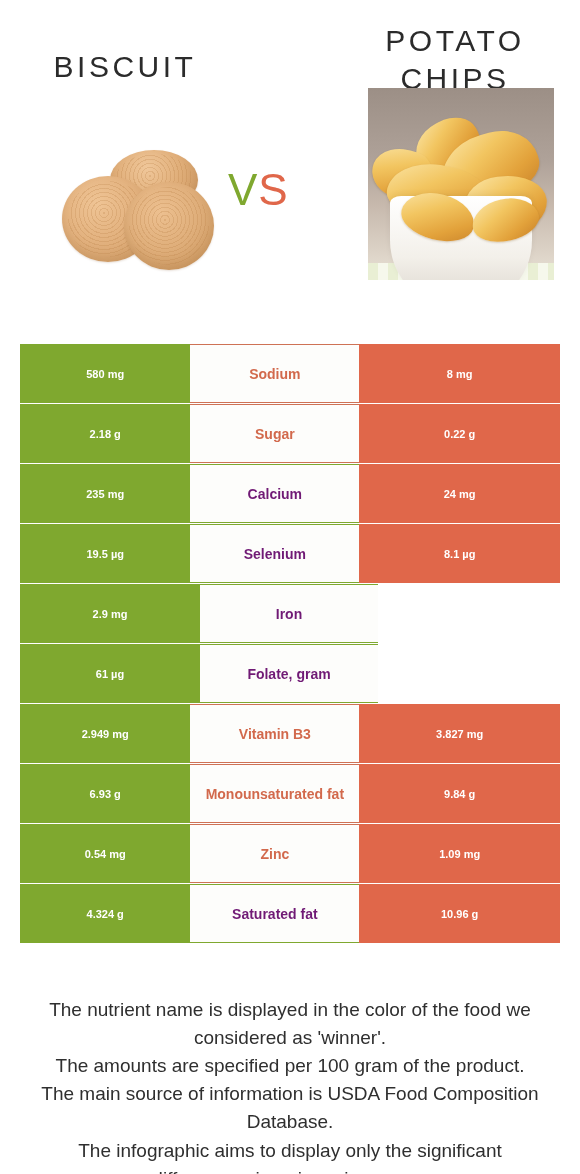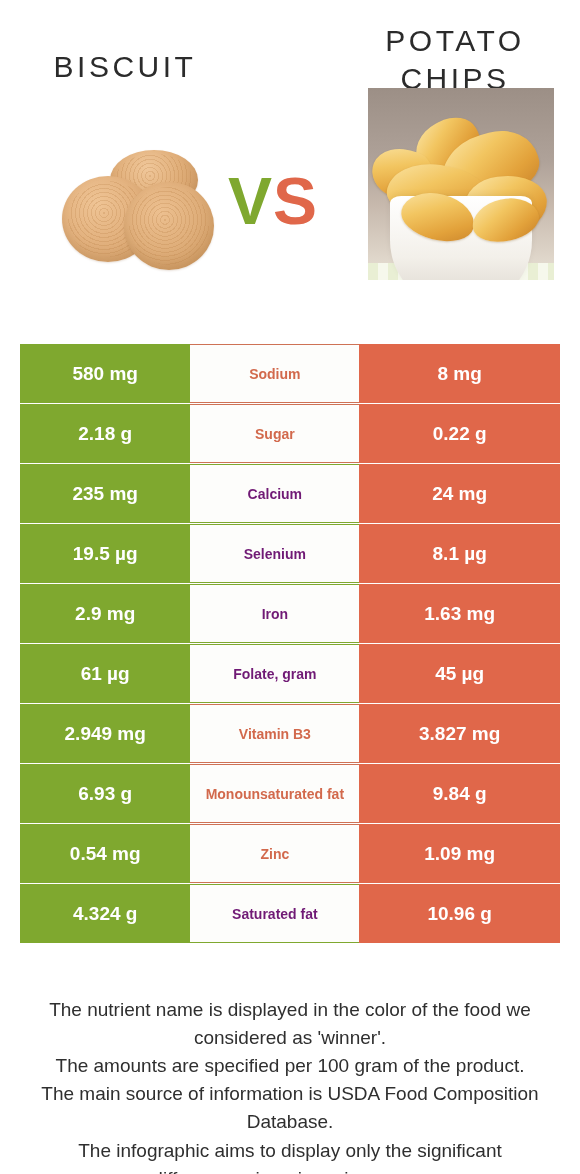--- a/index.html
+++ b/index.html
@@ -41,22 +41,22 @@
     left: 355px;
     width: 200px;
     top: 22px;
   }
 
   
   .vs {
     position: absolute;
     left: 228px;
     top: 168px;
-    font-size: 66px;
-    font-weight: 700;
+    font-size: 44px;
+    font-weight: 400;
     letter-spacing: 1px;
     line-height: 1;
   }
   .vs .v { color: #7FA82F; }
   .vs .s { color: #E0674A; }
 
   
   .food-left {
     position: absolute;
     left: 62px;
@@ -149,21 +149,21 @@
   }
   .row {
     display: flex;
     height: 59px;
     margin-bottom: 1px;
   }
   .cell {
     display: flex;
     align-items: center;
     justify-content: center;
-    font-size: 19px;
+    font-size: 11px;
     font-weight: 700;
     box-sizing: border-box;
   }
   .cell-left {
     width: 180px;
     background: #7FA82F;
     color: #ffffff;
   }
   .cell-mid {
     width: 178px;
@@ -246,26 +246,24 @@
       <div class="cell cell-right">24 mg</div>
     </div>
     <div class="row">
       <div class="cell cell-left">19.5 µg</div>
       <div class="cell cell-mid win-green">Selenium</div>
       <div class="cell cell-right">8.1 µg</div>
     </div>
     <div class="row">
       <div class="cell cell-left">2.9 mg</div>
       <div class="cell cell-mid win-green">Iron</div>
-      <div class="cell cell-right">1.63 mg</div>
     </div>
     <div class="row">
       <div class="cell cell-left">61 µg</div>
       <div class="cell cell-mid win-green">Folate, gram</div>
-      <div class="cell cell-right">45 µg</div>
     </div>
     <div class="row">
       <div class="cell cell-left">2.949 mg</div>
       <div class="cell cell-mid win-orange">Vitamin B3</div>
       <div class="cell cell-right">3.827 mg</div>
     </div>
     <div class="row">
       <div class="cell cell-left">6.93 g</div>
       <div class="cell cell-mid win-orange">Monounsaturated fat</div>
       <div class="cell cell-right">9.84 g</div>

